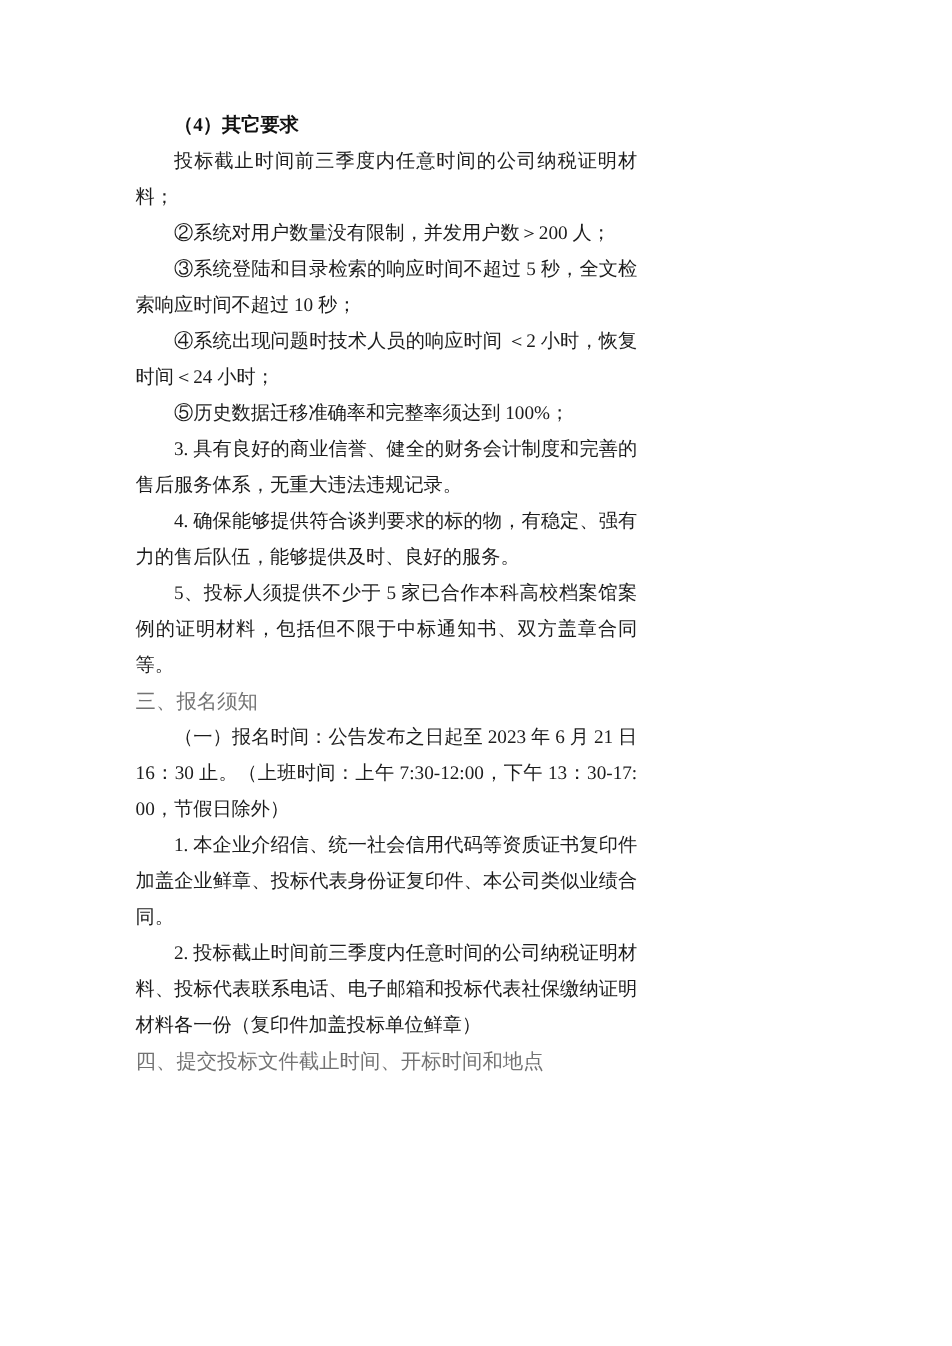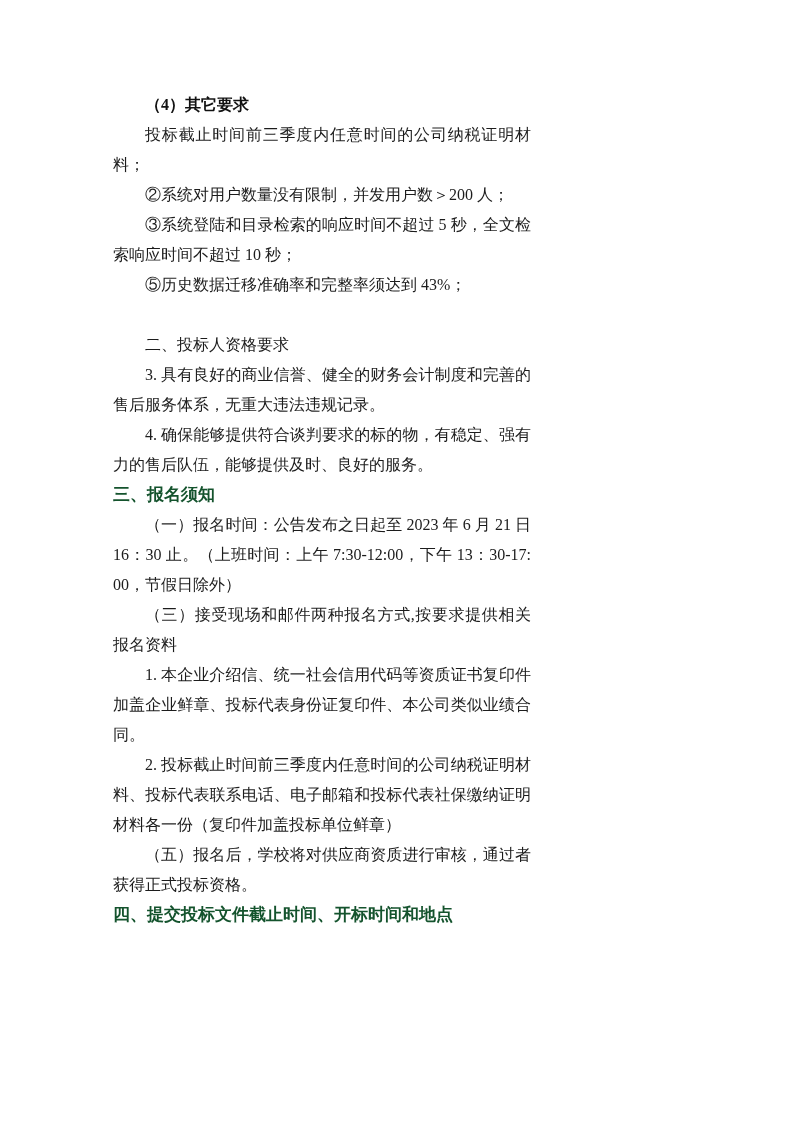--- a/index.html
+++ b/index.html
@@ -26,55 +26,54 @@
     text-indent: 2em;
     word-break: break-all;
     color: #1c1c1c;
   }
   .para.bold-serif {
     font-weight: 700;
     color: #111111;
   }
   .para.heading-hei {
     font-family: "Liberation Sans", "DejaVu Sans", sans-serif;
-    font-weight: 700;
+    font-weight: 400;
     font-size: 17px;
     text-indent: 0;
-    color: #14532d;
+    color: #737373;
   }
   .para.gap-before {
     margin-top: 30px;
   }
   .email-link {
     text-decoration: underline;
     color: #1c1c1c;
   }
 </style>
 </head>
 <body>
 
 <div class="page">
 
   <p class="para bold-serif">（4）其它要求</p>
 
   <p class="para">投标截止时间前三季度内任意时间的公司纳税证明材料；</p>
   <p class="para">②系统对用户数量没有限制，并发用户数＞200 人；</p>
   <p class="para">③系统登陆和目录检索的响应时间不超过 5 秒，全文检索响应时间不超过 10 秒；</p>
-  <p class="para">⑤历史数据迁移准确率和完整率须达到 43%；</p>
+  <p class="para">④系统出现问题时技术人员的响应时间 ＜2 小时，恢复时间＜24 小时；</p>
+  <p class="para">⑤历史数据迁移准确率和完整率须达到 100%；</p>
 
-  <p class="para gap-before">二、投标人资格要求</p>
 
   <p class="para">3. 具有良好的商业信誉、健全的财务会计制度和完善的售后服务体系，无重大违法违规记录。</p>
   <p class="para">4. 确保能够提供符合谈判要求的标的物，有稳定、强有力的售后队伍，能够提供及时、良好的服务。</p>
+  <p class="para">5、投标人须提供不少于 5 家已合作本科高校档案馆案例的证明材料，包括但不限于中标通知书、双方盖章合同等。</p>
 
   <p class="para heading-hei">三、报名须知</p>
 
   <p class="para">（一）报名时间：公告发布之日起至 2023 年 6 月 21 日 16：30 止。（上班时间：上午 7:30-12:00，下午 13：30-17:00，节假日除外）</p>
 
 
-  <p class="para">（三）接受现场和邮件两种报名方式,按要求提供相关报名资料</p>
   <p class="para">1. 本企业介绍信、统一社会信用代码等资质证书复印件加盖企业鲜章、投标代表身份证复印件、本公司类似业绩合同。</p>
   <p class="para">2. 投标截止时间前三季度内任意时间的公司纳税证明材料、投标代表联系电话、电子邮箱和投标代表社保缴纳证明材料各一份（复印件加盖投标单位鲜章）</p>
-  <p class="para">（五）报名后，学校将对供应商资质进行审核，通过者获得正式投标资格。</p>
 
   <p class="para heading-hei">四、提交投标文件截止时间、开标时间和地点</p>
 
 </div>
 
 </body></html>

